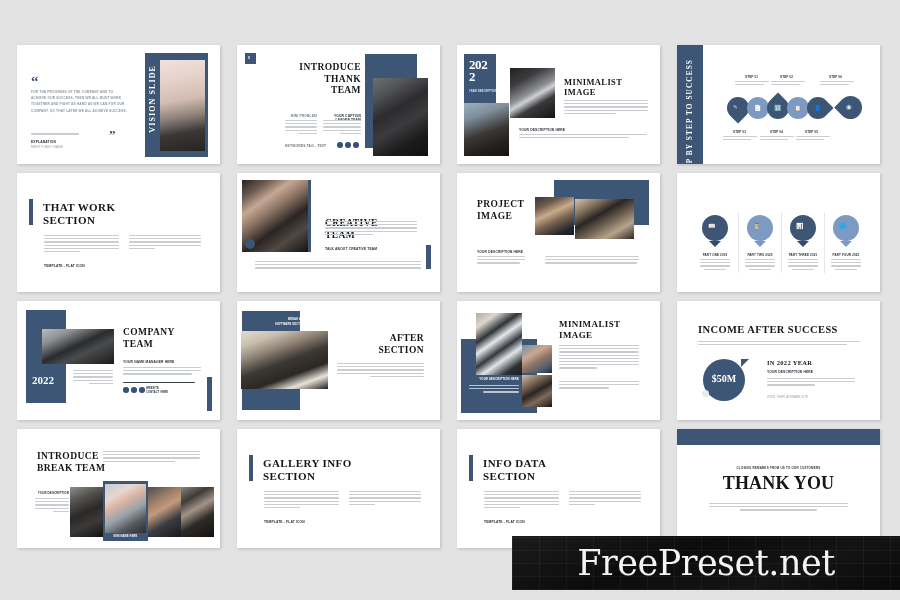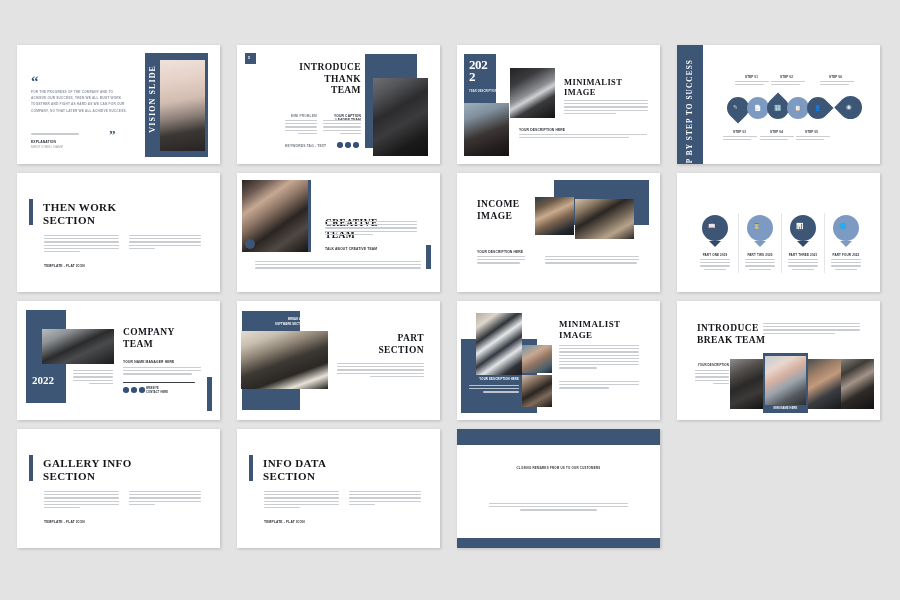--- a/index.html
+++ b/index.html
@@ -236,21 +236,21 @@
       <div class="minilabel" style="position:absolute;left:128px;top:85px;font-size:3px;">Step 05</div>
       <div class="lines tiny" style="left:119px;top:91px;width:34px;">
           <i style="width:100%"></i>
           <i style="width:82%"></i>
         </div>
     </div>
 
     <div class="slide">
       <div class="navy" style="position:absolute;left:12px;top:26px;width:4px;height:26px;"></div>
       <div class="title" style="position:absolute;left:26px;top:28px;font-size:11px;">
-        <div>THEN WORK</div>
+        <div>THAT WORK</div>
         <div>SECTION</div>
       </div>
       <div class="lines tiny" style="left:27px;top:62px;width:75px;">
         <i style="width:100%"></i>
           <i style="width:100%"></i>
           <i style="width:100%"></i>
           <i style="width:100%"></i>
           <i style="width:100%"></i>
           <i style="width:48%"></i>
       </div>
@@ -285,21 +285,21 @@
       <div class="lines tiny" style="left:18px;top:88px;width:166px;">
         <i style="width:100%"></i>
           <i style="width:100%"></i>
           <i style="width:100%"></i>
       </div>
     </div>
 
     <div class="slide">
       <div class="navy" style="position:absolute;left:97px;top:7px;width:95px;height:45px;"></div>
       <div class="title" style="position:absolute;left:20px;top:26px;font-size:9.5px;">
-        <div>INCOME</div>
+        <div>PROJECT</div>
         <div>IMAGE</div>
       </div>
       <div class="photo" style="left:78px;top:24px;width:39px;height:38px;
                   background:linear-gradient(155deg,#2c3a46 0%,#6d5a48 22%,#c9ab8d 42%,#7c6450 60%,#23282d 85%,#14181c 100%);"></div>
       <div class="photo" style="left:118px;top:26px;width:59px;height:40px;
                   background:linear-gradient(150deg,#d3c3ae 0%,#8d7a63 20%,#2a2623 40%,#6f6254 58%,#b6a38b 76%,#2b2724 100%);"></div>
       <div class="minilabel" style="position:absolute;left:20px;top:77px;">Your description here</div>
       <div class="lines tiny" style="left:20px;top:83px;width:48px;">
         <i style="width:100%"></i>
           <i style="width:100%"></i>
@@ -397,21 +397,21 @@
     </div>
 
     <div class="slide">
       <div class="navy" style="position:absolute;left:5px;top:10px;width:58px;height:22px;"></div>
       <div class="minilabel w" style="position:absolute;left:38px;top:17px;font-size:2.7px;line-height:1.7;text-align:right;white-space:pre-line;">Break and
 software section</div>
       <div class="navy" style="position:absolute;left:5px;top:84px;width:58px;height:25px;"></div>
       <div class="photo" style="left:4px;top:30px;width:87px;height:58px;
                   background:linear-gradient(160deg,#e3dcd2 0%,#c9bfb0 18%,#8e8375 34%,#3c3833 52%,#2a2724 70%,#e8e2d8 84%,#1f1d1b 100%);"></div>
       <div class="title" style="position:absolute;left:120px;top:32px;width:67px;text-align:right;font-size:9.5px;">
-        <div>PART</div>
+        <div>AFTER</div>
         <div>SECTION</div>
       </div>
       <div class="lines tiny" style="left:100px;top:62px;width:87px;">
         <i style="width:100%"></i>
           <i style="width:100%"></i>
           <i style="width:100%"></i>
           <i style="width:100%"></i>
           <i style="width:62%;margin-left:38%"></i>
       </div>
     </div>
@@ -444,20 +444,39 @@
           <i style="width:100%"></i>
           <i style="width:48%"></i>
       </div>
       <div class="lines tiny" style="left:102px;top:80px;width:80px;">
         <i style="width:100%"></i>
           <i style="width:100%"></i>
           <i style="width:62%"></i>
       </div>
     </div>
 
+    <div class="slide">
+      <div class="title" style="position:absolute;left:21px;top:23px;font-size:10.5px;">INCOME AFTER SUCCESS</div>
+      <div class="lines tiny" style="left:21px;top:40px;width:162px;">
+        <i style="width:100%"></i>
+          <i style="width:92%"></i>
+      </div>
+      <div class="circ navy" style="left:26px;top:58px;width:42px;height:42px;"></div>
+      <div style="position:absolute;left:64px;top:58px;width:0;height:0;border-left:8px solid #3d5676;border-bottom:8px solid transparent;"></div>
+      <div class="circ" style="left:25px;top:89px;width:7px;height:7px;background:#e9eaec;"></div>
+      <div style="position:absolute;left:26px;top:72px;width:42px;text-align:center;color:#fff;font-size:10px;font-weight:bold;font-family:'Liberation Serif',serif;">$50M</div>
+      <div class="title" style="position:absolute;left:90px;top:58px;font-size:6.5px;letter-spacing:0.3px;">IN 2022 YEAR</div>
+      <div class="minilabel" style="position:absolute;left:90px;top:69px;">Your description here</div>
+      <div class="lines tiny" style="left:90px;top:77px;width:88px;">
+        <i style="width:100%"></i>
+          <i style="width:100%"></i>
+          <i style="width:54%"></i>
+      </div>
+      <div class="minilabel" style="position:absolute;left:90px;top:94px;font-weight:normal;color:#9aa0a9;font-size:2.8px;">www.templatename.site</div>
+    </div>
 
     <div class="slide">
       <div class="title" style="position:absolute;left:20px;top:22px;font-size:9.5px;">
         <div>INTRODUCE</div>
         <div>BREAK TEAM</div>
       </div>
       <div class="lines tiny" style="left:86px;top:22px;width:97px;">
         <i style="width:100%"></i>
           <i style="width:100%"></i>
           <i style="width:100%"></i>
@@ -528,22 +547,26 @@
           <i style="width:100%"></i>
           <i style="width:36%"></i>
       </div>
       <div class="minilabel" style="position:absolute;left:27px;top:91px;">Template - Flat icon</div>
     </div>
 
     <div class="slide">
       <div class="navy" style="position:absolute;left:0;top:0;width:203px;height:16px;"></div>
       <div class="navy" style="position:absolute;left:0;top:109px;width:203px;height:10px;"></div>
       <div class="minilabel" style="position:absolute;left:0;top:37px;width:203px;text-align:center;font-size:2.9px;letter-spacing:0.25px;">CLOSING REMARKS FROM US TO OUR CUSTOMERS</div>
+      <div class="title" style="position:absolute;left:0;top:44px;width:203px;text-align:center;font-size:18px;letter-spacing:0.2px;">THANK YOU</div>
       <div class="lines tiny" style="left:32px;top:74px;width:139px;">
         <i style="width:100%"></i>
           <i style="width:100%"></i>
           <i style="width:56%;margin-left:22%"></i>
       </div>
     </div>
 
   </div>
 
+  <div id="watermark">
+    <span>FreePreset.net</span>
+  </div>
 </div>
 
 </body></html>

